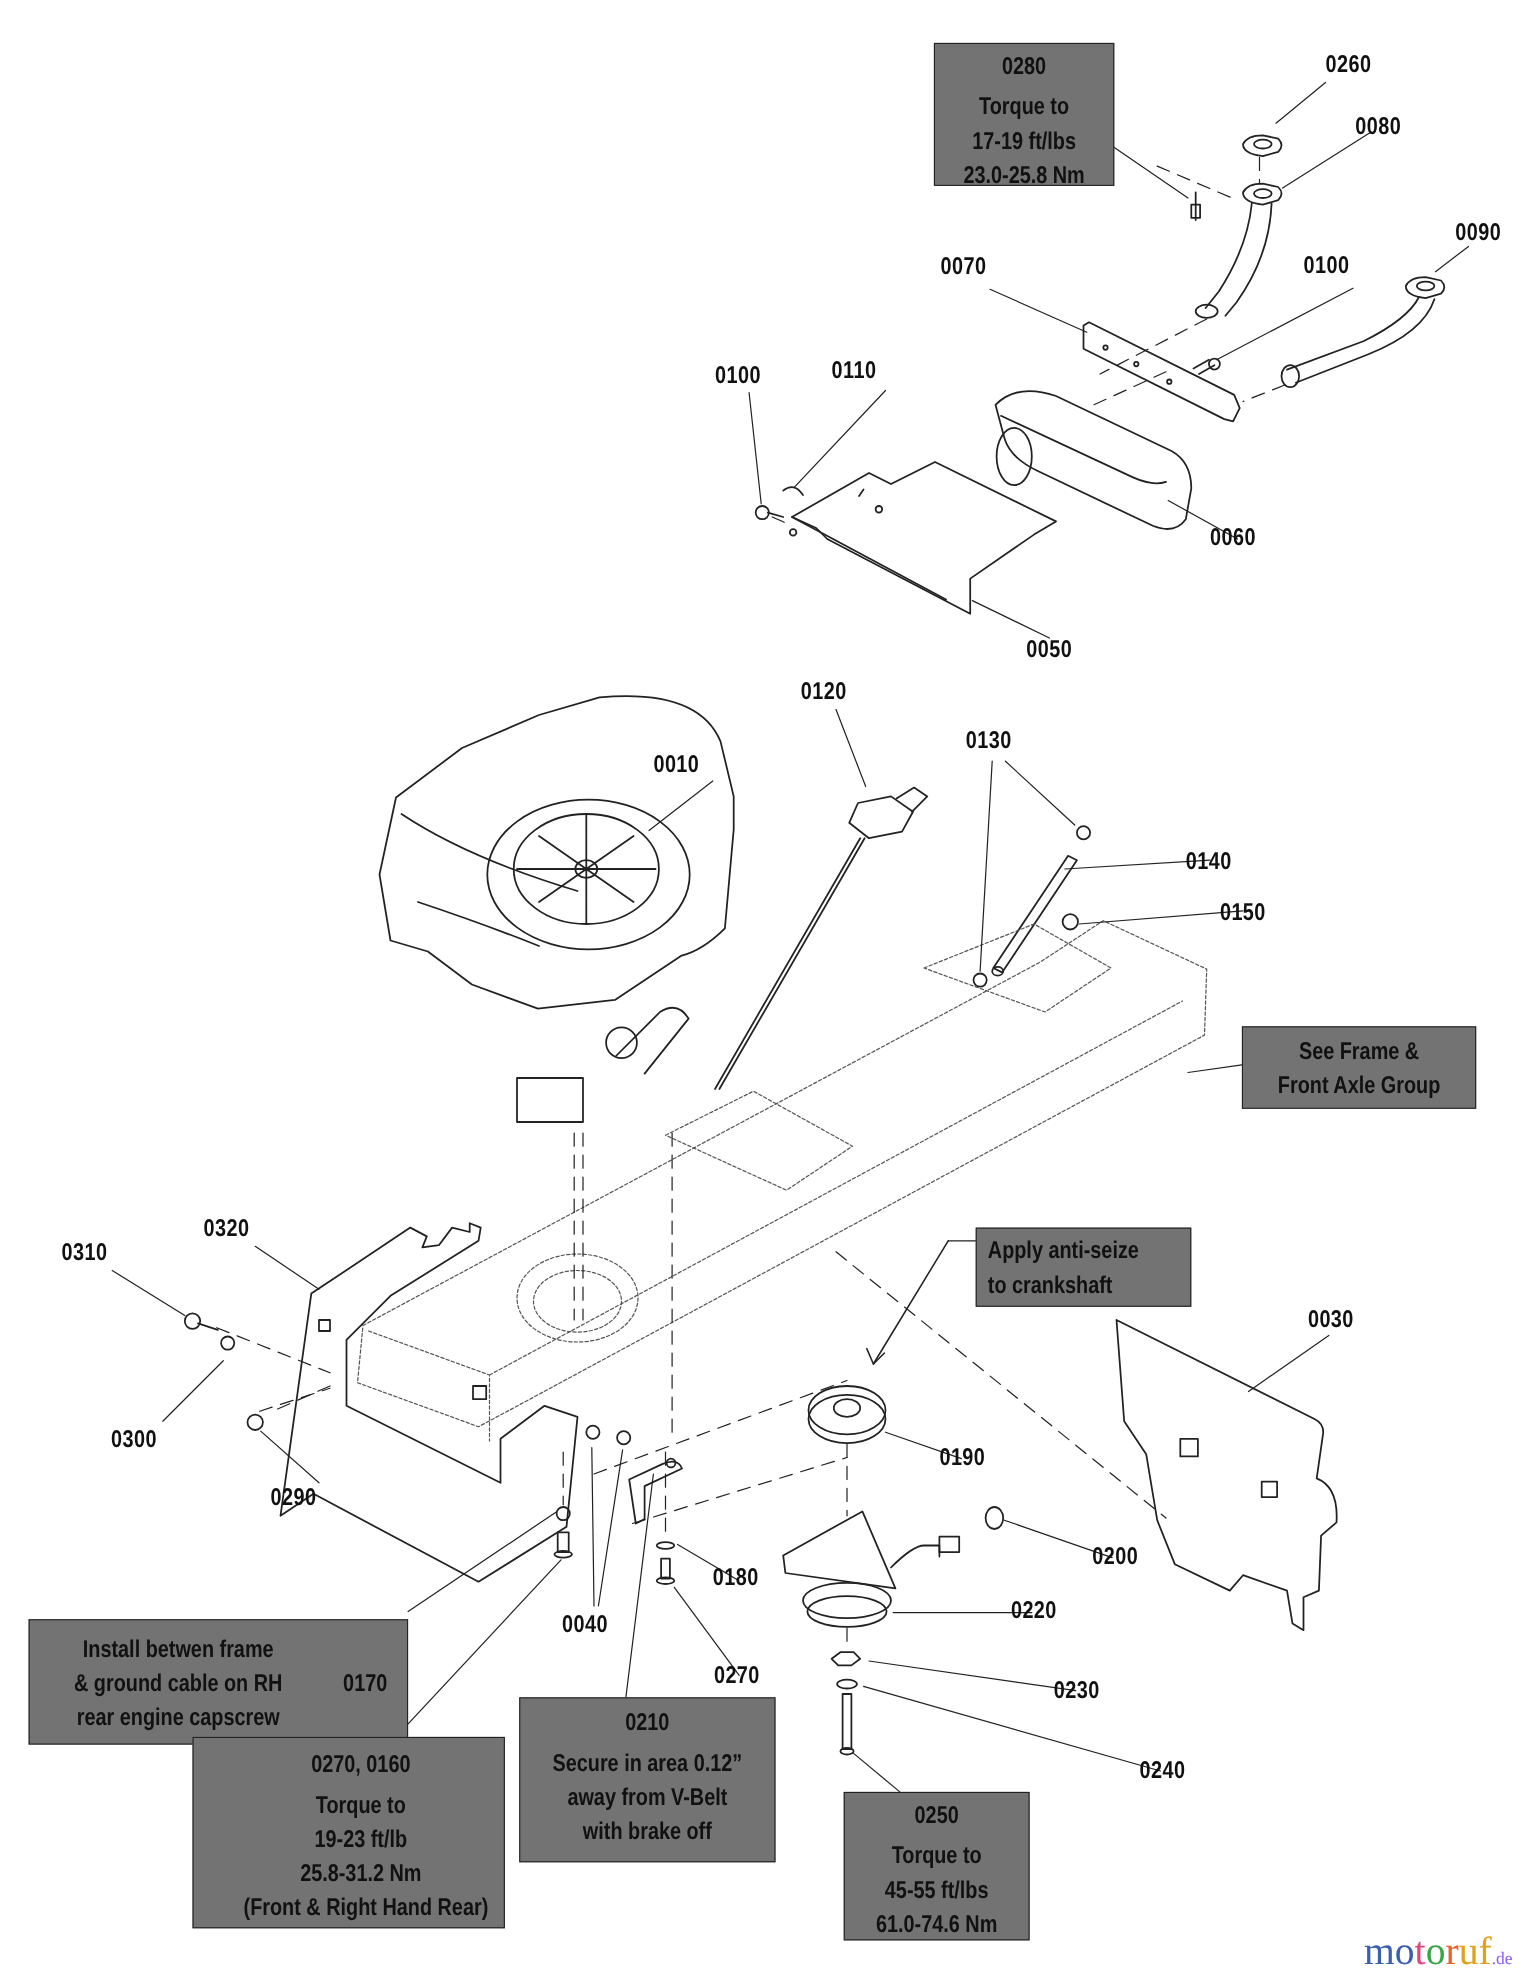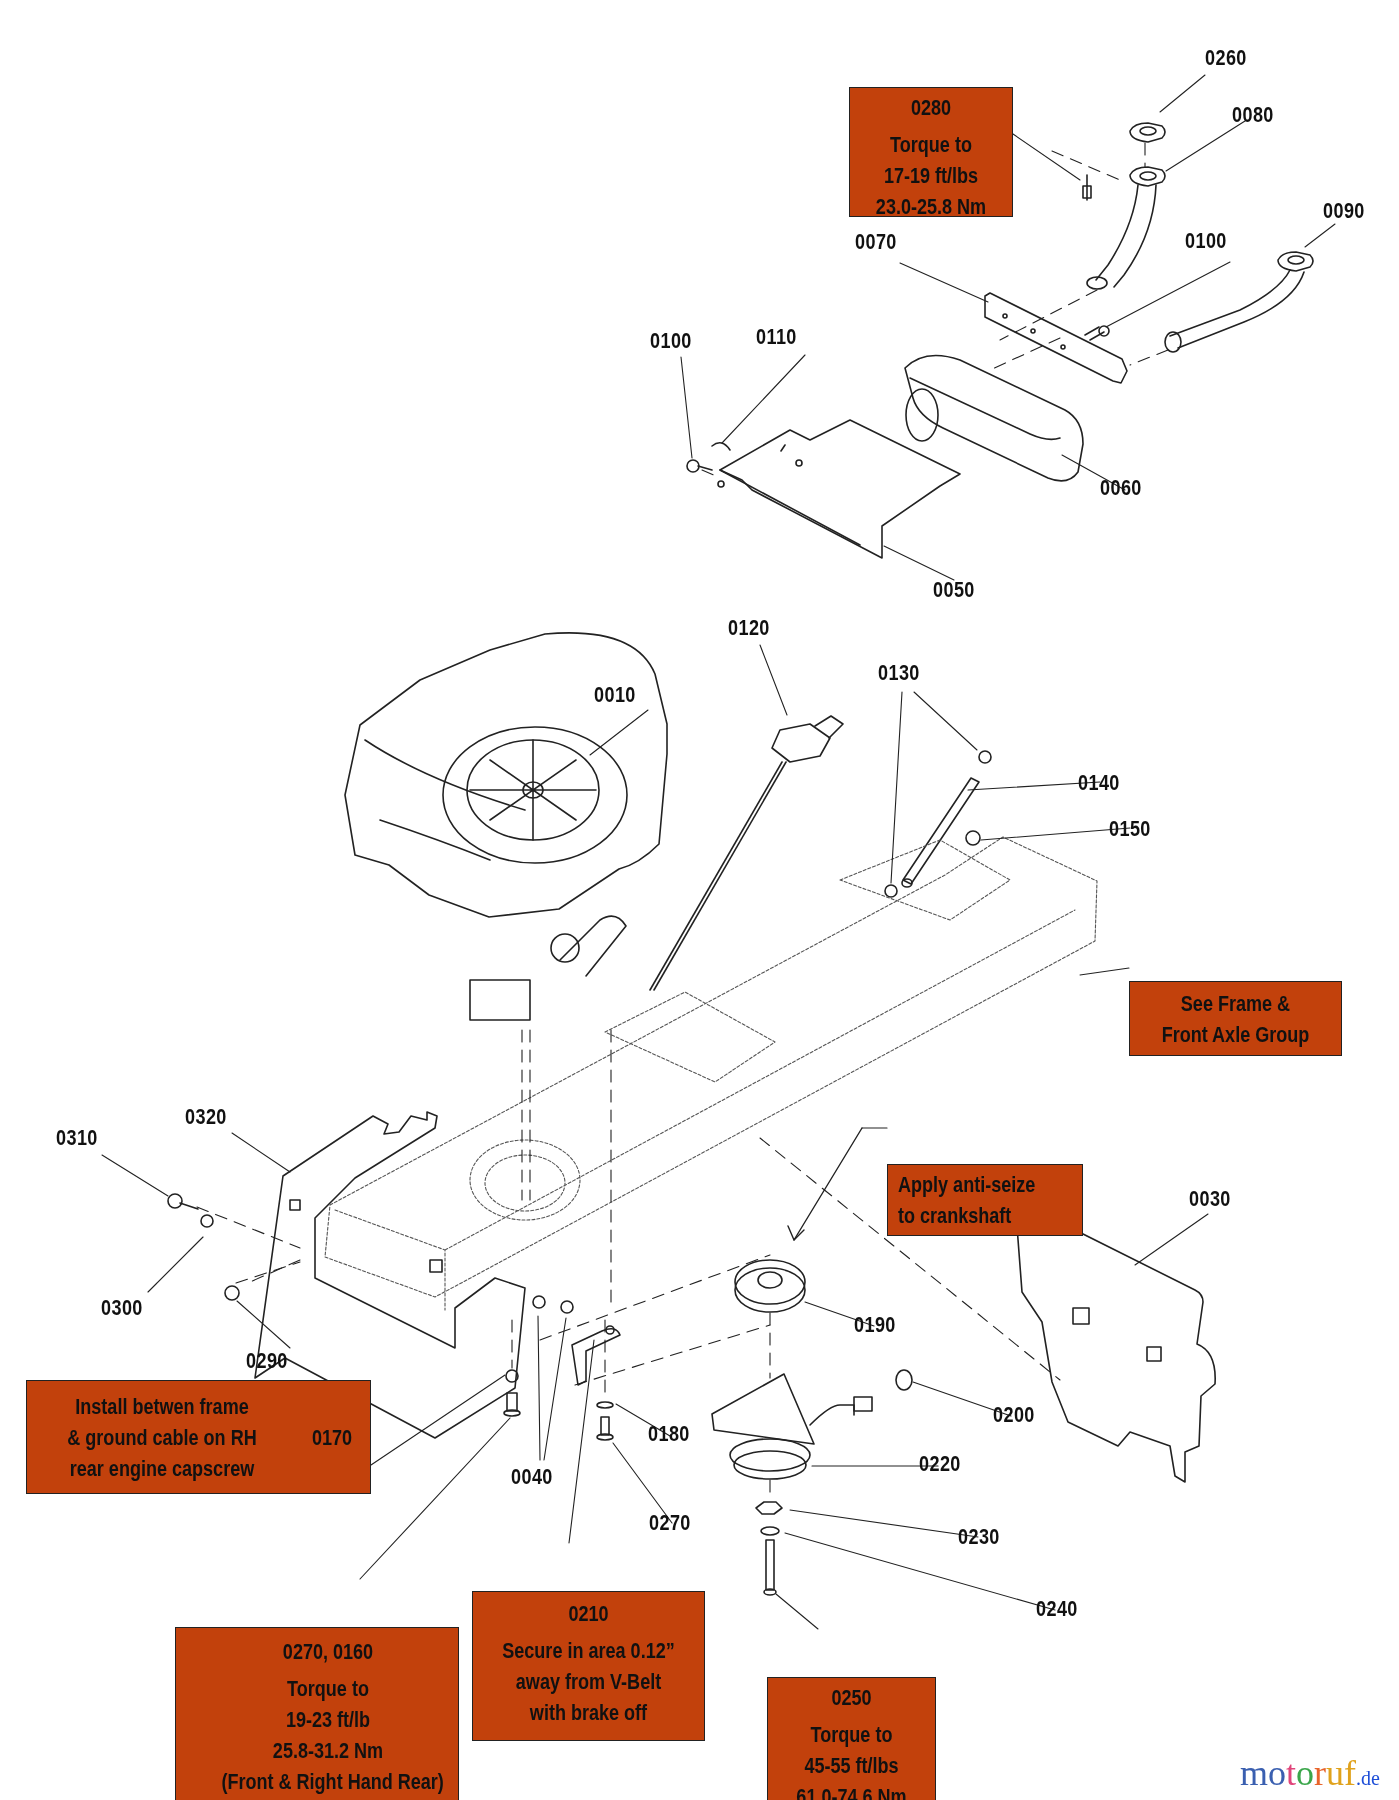--- a/index.html
+++ b/index.html
@@ -2,27 +2,27 @@
 <html><head>
 <meta charset="utf-8">
 <style>
   html, body { margin:0; padding:0; background:#ffffff; }
   body { width:1399px; height:1800px; position:relative; overflow:hidden;
          font-family:"Liberation Sans", "DejaVu Sans", sans-serif; color:#111; }
   #diagram { position:absolute; left:0; top:0; width:1399px; height:1800px; }
   .lbl { position:absolute; font-family:"Liberation Sans", sans-serif; font-weight:bold;
          font-size:22px; letter-spacing:0.5px; transform:scaleX(0.82); transform-origin:left top;
          color:#111; white-space:nowrap; line-height:1; cursor:pointer; }
-  .box { position:absolute; border:1.5px solid #222; background:#c2410c; box-sizing:border-box;
-         text-align:center; font-family:"Liberation Sans", sans-serif; font-weight:bold; color:#111;margin-top:48px; }
+  .box { position:absolute; border:1.5px solid #222; background:#737373; box-sizing:border-box;
+         text-align:center; font-family:"Liberation Sans", sans-serif; font-weight:bold; color:#111; }
   .box .line { display:block; font-size:22px; line-height:31px; transform:scaleX(0.82); white-space:nowrap; }
   .box .num { margin-bottom:6px; }
   .wm { position:absolute; left:1240px; top:1752px; font-family:"Liberation Serif", serif; font-size:36px; }
   .wm span { display:inline-block; }
-  .wm .de { font-size:20px; color:#1d4ed8; }
+  .wm .de { font-size:16px; color:#8b5cf6; }
 </style>
 </head>
 <body>
 
 <svg id="diagram" viewBox="0 0 1399 1800" xmlns="http://www.w3.org/2000/svg">
   <g fill="none" stroke="#222" stroke-width="1.6" stroke-linejoin="round" stroke-linecap="round">
 
     <g>
       <path d="M1130 131 q4 -8 18 -8 l14 3 q6 6 0 12 l-14 4 q-18 -2 -18 -11z"></path>
       <ellipse cx="1148" cy="131" rx="8" ry="4"></ellipse>
@@ -289,21 +289,21 @@
 <div class="box" style="left:1129px;top:933px;width:213px;height:75px;padding-top:6px;">
   <span class="line">See Frame &amp;</span>
   <span class="line">Front Axle Group</span>
 </div>
 
 <div class="box" style="left:887px;top:1116px;width:196px;height:72px;padding-top:4px;text-align:left;padding-left:10px;">
   <span class="line" style="transform-origin:left;">Apply anti-seize</span>
   <span class="line" style="transform-origin:left;">to crankshaft</span>
 </div>
 
-<div class="box" style="left:26px;top:1332px;width:345px;height:114px;padding-top:10px;">
+<div class="box" style="left:26px;top:1472px;width:345px;height:114px;padding-top:10px;">
   <div style="position:absolute;left:0;top:10px;width:270px;">
     <span class="line">Install betwen frame</span>
     <span class="line">&amp; ground cable on RH</span>
     <span class="line">rear engine capscrew</span>
   </div>
   <div style="position:absolute;left:270px;top:41px;width:70px;">
     <span class="line">0170</span>
   </div>
 </div>
 

